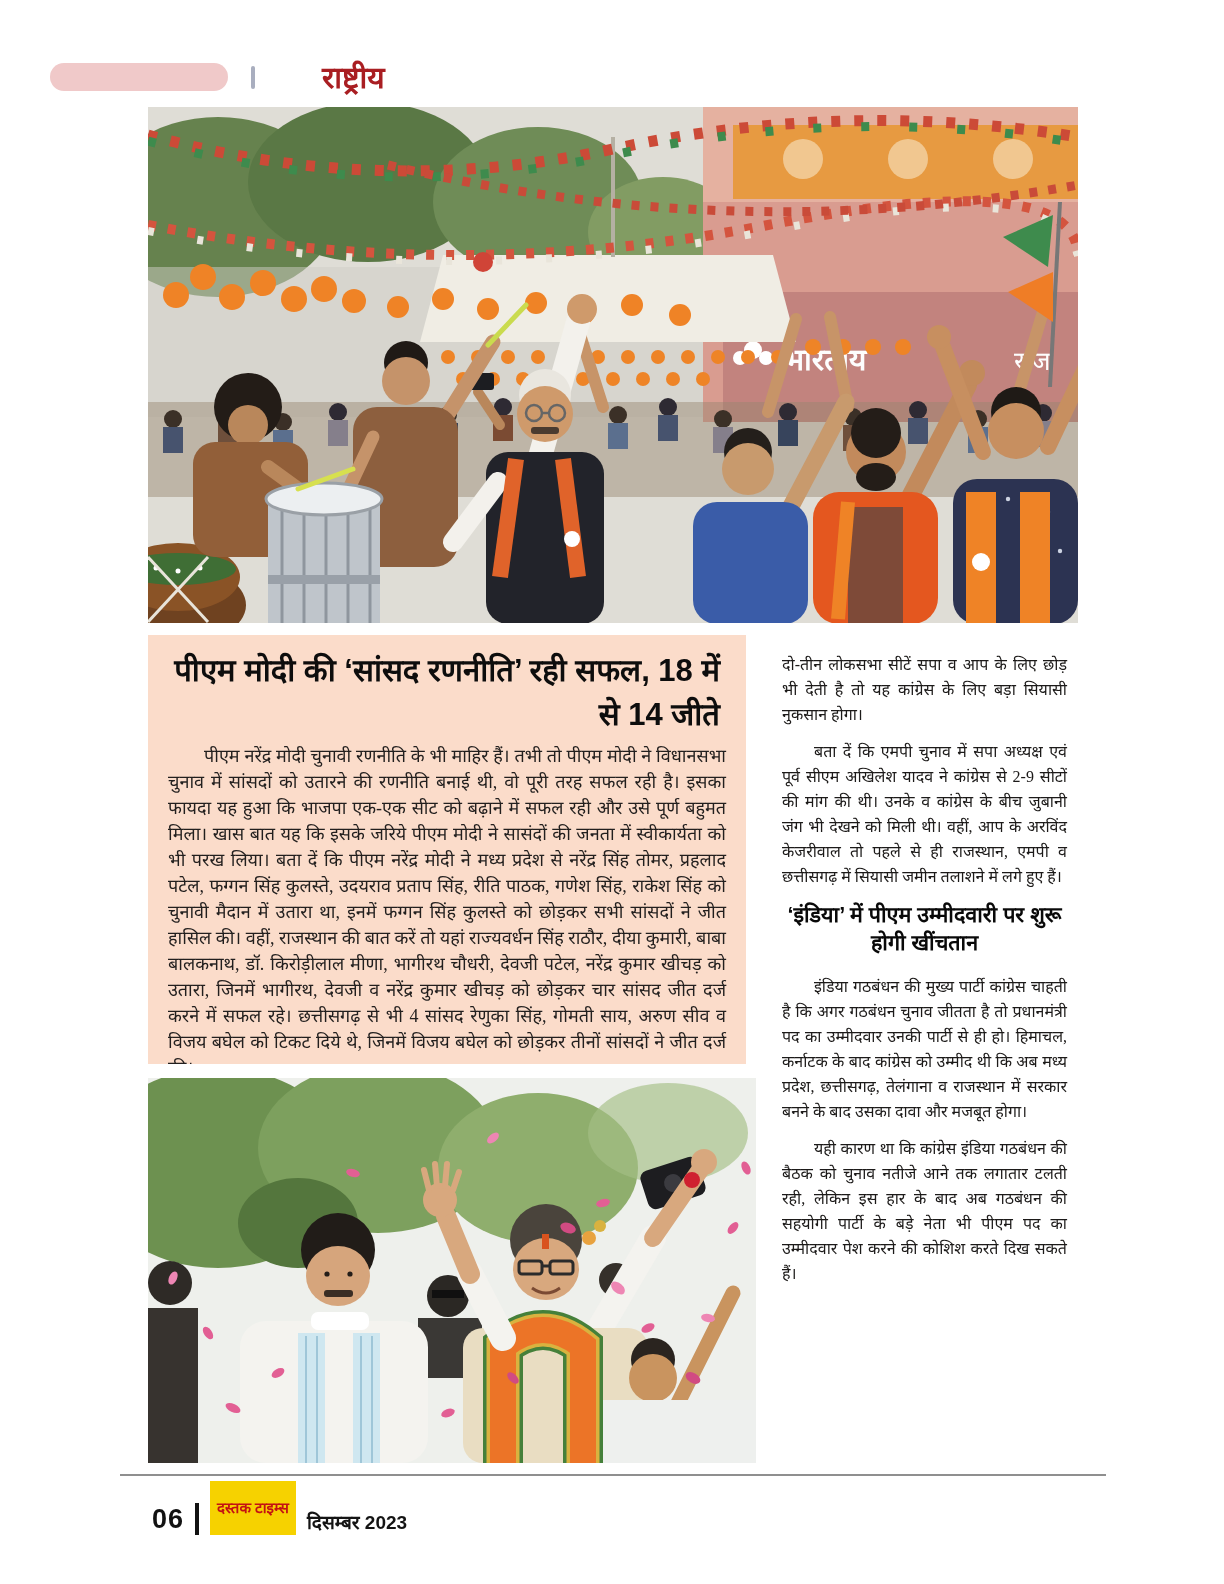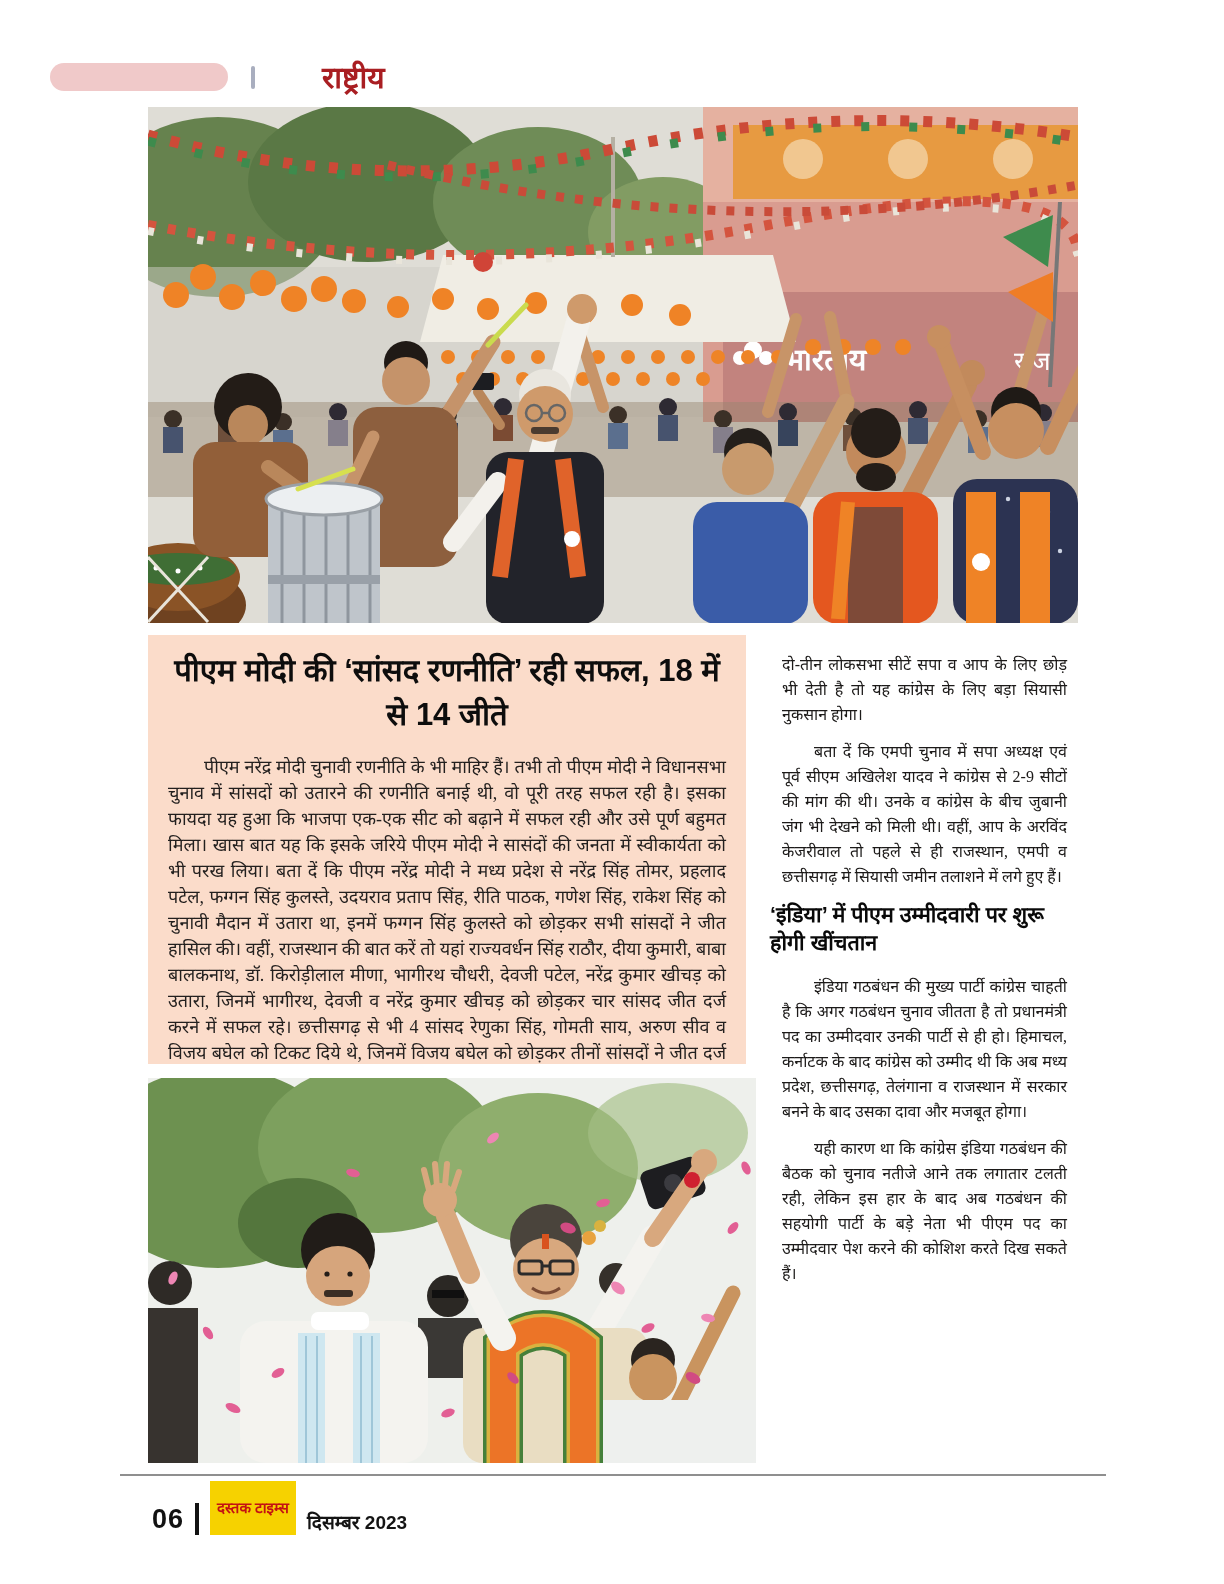--- a/index.html
+++ b/index.html
@@ -14,31 +14,31 @@
                font-weight:bold;font-size:30px;color:#a91e22;}
 
   
   .photo-top{position:absolute;left:148px;top:107px;width:930px;height:516px;overflow:hidden;}
   .photo-bottom{position:absolute;left:148px;top:1078px;width:608px;height:385px;overflow:hidden;}
   .photo-top svg,.photo-bottom svg{display:block;width:100%;height:100%;}
 
   
   .article-box{position:absolute;left:148px;top:635px;width:598px;height:429px;
                background:#fbdcca;overflow:hidden;}
-  .headline{margin:14px 26px 17px 26px;text-align:center;font-family:"Liberation Sans",sans-serif;
+  .headline{margin:14px 26px 6px 26px;text-align:right;font-family:"Liberation Sans",sans-serif;
             font-weight:bold;font-size:31px;line-height:1.42;color:#0d0d0d;}
   .article-body{margin:6px 20px 0 20px;font-size:18px;line-height:26px;text-align:justify;
                 color:#221f1e;text-indent:36px;}
 
   
   .right-col{position:absolute;left:770px;top:640px;width:309px;color:#1c1a19;}
   .right-col p{margin:12px;font-size:16px;line-height:25px;text-align:justify;}
   .right-col p.indent{text-indent:32px;}
   .subhead{margin:12px 0 16px 0;font-family:"Liberation Sans",sans-serif;font-weight:bold;
-           font-size:21.5px;line-height:1.32;color:#090909;}
+           font-size:21.5px;line-height:1.32;color:#090909;text-align:center;}
   .endmark{display:inline-block;width:15px;height:15px;background:#dd1a1a;margin-left:8px;
            vertical-align:-1px;}
 
   
   .footer-rule{position:absolute;left:120px;top:1474px;width:986px;height:2px;background:#8f8f8f;}
   .footer{position:absolute;left:152px;top:1481px;display:flex;align-items:flex-end;gap:11px;
           font-family:"Liberation Sans",sans-serif;}
   .footer .pageno{font-size:27px;font-weight:bold;color:#121212;letter-spacing:1px;}
   .footer .fbar{width:4px;height:32px;background:#121212;}
   .footer .logo{background:#f6d200;color:#c41212;font-weight:bold;font-size:15px;

